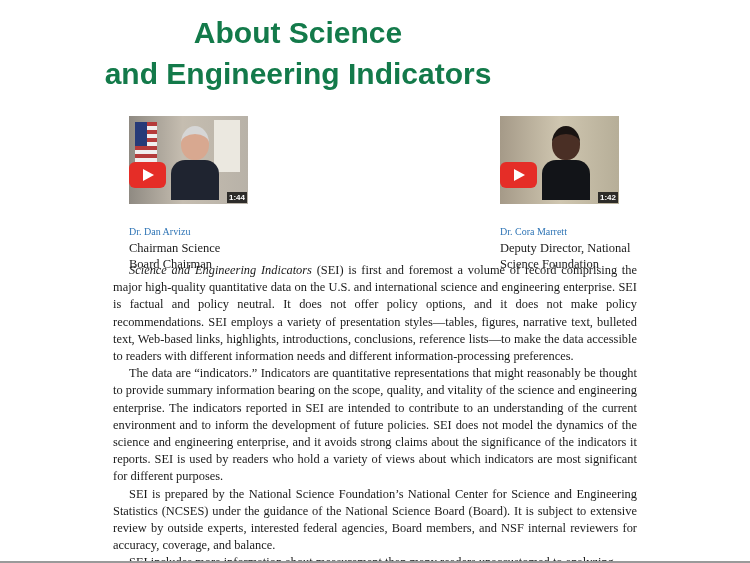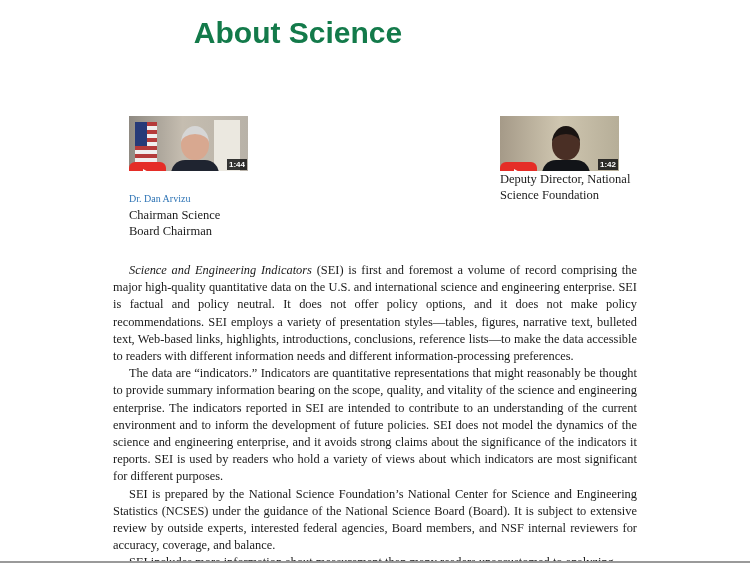--- a/index.html
+++ b/index.html
@@ -14,21 +14,21 @@
     }
     .title span { display: block; }
 
     .videos { position: absolute; top: 116px; left: 0; width: 750px; height: 130px; }
     .video { position: absolute; top: 0; width: 150px; }
     .video.v1 { left: 129px; }
     .video.v2 { left: 314px; }
     .video.v3 { left: 500px; }
 
     .thumb {
-      position: relative; width: 119px; height: 55px; overflow: hidden;
+      position: relative; width: 119px; height: 88px; overflow: hidden;
       background: linear-gradient(90deg, #8f8a82 0%, #c5bdb0 45%, #b8b2a8 100%);
       cursor: pointer;
     }
     .thumb .flag {
       position: absolute; left: 6px; top: 6px; width: 22px; height: 48px;
       background: repeating-linear-gradient(180deg, #b53a3a 0 4px, #f0eeee 4px 8px);
     }
     .thumb .flag::before {
       content: ""; position: absolute; left: 0; top: 0; width: 12px; height: 24px; background: #263a78;
     }
@@ -77,20 +77,21 @@
 
     .bottom-line {
       position: absolute; left: 0; top: 561px; width: 750px; height: 2px; background: #9a9a9a;
     }
   </style>
 </head>
 <body>
 
 <h1 class="title">
   <span>About Science</span>
+  <span>and Engineering Indicators</span>
 </h1>
 
 <div class="videos">
   <div class="video v1">
     <div class="thumb">
       <div class="flag"></div>
       <div class="flag2"></div>
       <div class="person">
           <div class="head"></div>
           <div class="body"></div>
@@ -106,20 +107,21 @@
 
   <div class="video v3">
     <div class="thumb">
       <div class="person">
           <div class="head"></div>
           <div class="body"></div>
         </div>
       <div class="play"></div>
       <div class="duration">1:42</div>
     </div>
+    <a class="vname">Dr. Cora Marrett</a>
     <span class="vrole">Deputy Director, National</span>
     <span class="vrole">Science Foundation</span>
   </div>
 </div>
 
 <div class="text">
   <p><i>Science and Engineering Indicators</i><span> (SEI) is first and foremost a volume of record comprising the major high-quality quantitative data on the U.S. and international science and engineering enterprise. SEI is factual and policy neutral. It does not offer policy options, and it does not make policy recommendations. SEI employs a variety of presentation styles—tables, figures, narrative text, bulleted text, Web-based links, highlights, introductions, conclusions, reference lists—to make the data accessible to readers with different information needs and different information-processing preferences.</span></p>
   <p>The data are “indicators.” Indicators are quantitative representations that might reasonably be thought to provide summary information bearing on the scope, quality, and vitality of the science and engineering enterprise. The indicators reported in SEI are intended to contribute to an understanding of the current environment and to inform the development of future policies. SEI does not model the dynamics of the science and engineering enterprise, and it avoids strong claims about the significance of the indicators it reports. SEI is used by readers who hold a variety of views about which indicators are most significant for different purposes.</p>
   <p>SEI is prepared by the National Science Foundation’s National Center for Science and Engineering Statistics (NCSES) under the guidance of the National Science Board (Board). It is subject to extensive review by outside experts, interested federal agencies, Board members, and NSF internal reviewers for accuracy, coverage, and balance.</p>
   <p>SEI includes more information about measurement than many readers unaccustomed to analyzing</p>

